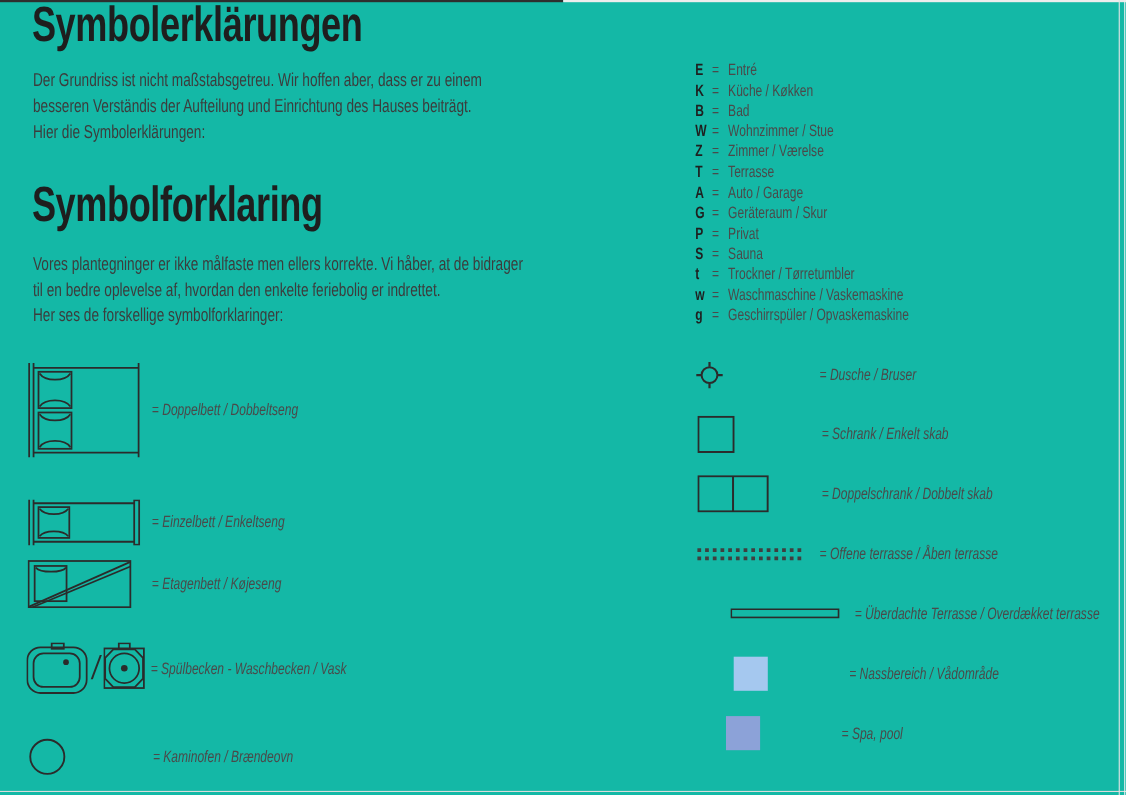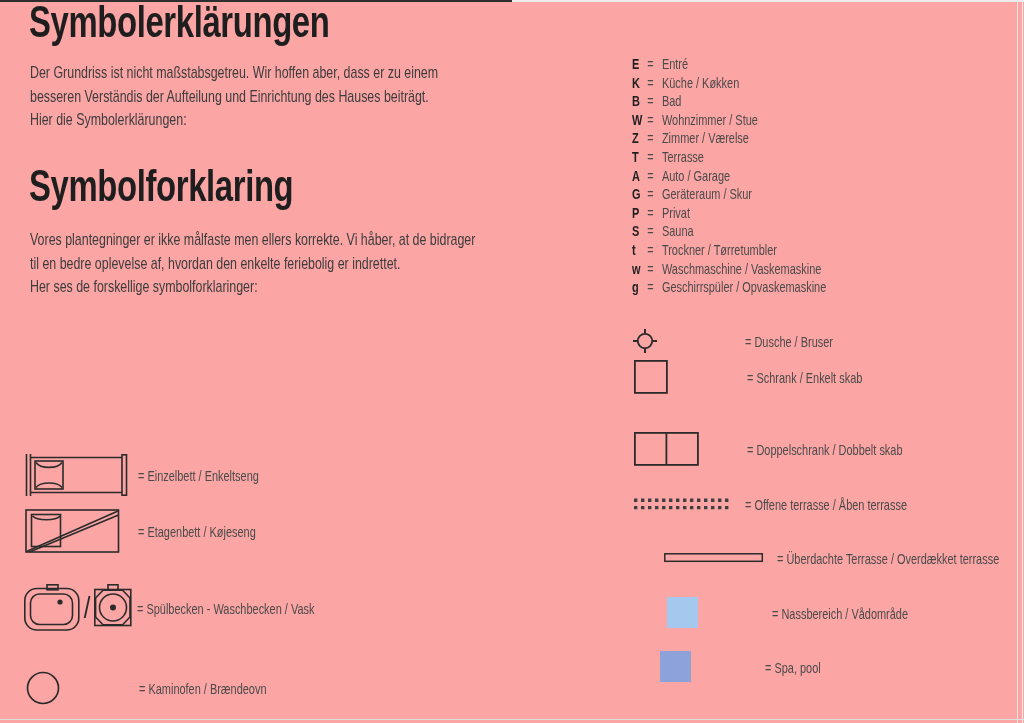--- a/index.html
+++ b/index.html
@@ -1,19 +1,19 @@
 <!DOCTYPE html>
 <html style="--line: #2b2b2b;"><head>
 <meta charset="utf-8">
 <style>
   html,body{margin:0;padding:0;background:#ffffff;}
   .page{
     position:relative;
     width:1024px;height:723px;
-    background:#fca5a5;
+    background:#14b8a6;
     overflow:hidden;
     font-family:"Liberation Sans", sans-serif;
     color:#3d3d3d;
   }
   .edge-top-dark{position:absolute;left:0;top:0;width:512px;height:2px;background:#2e2e2e;}
   .edge-top-light{position:absolute;left:512px;top:0;width:512px;height:2px;background:#ededed;}
   .edge-bottom{position:absolute;left:0;bottom:3px;width:1024px;height:1px;background:#dcdcdc;}
   .edge-right{position:absolute;right:6px;top:0;width:1px;height:723px;background:#e4e4e4;}
   .edge-right2{position:absolute;right:1px;top:0;width:1px;height:723px;background:#f0f0f0;}
 
@@ -25,21 +25,21 @@
   }
   .para{position:absolute;font-size:17px;line-height:23.5px;color:#3c3c3c;}
   .para div{white-space:nowrap;}
 
   .abbr-block{position:absolute;left:632px;top:55px;font-size:15px;line-height:18.6px;}
   .abbr-row{white-space:nowrap;}
   .abbr-letter{display:inline-block;width:21px;font-weight:700;color:#1f1f1f;}
   .abbr-eq{display:inline-block;width:20px;color:#4a4a4a;}
   .abbr-meaning{color:#4a4a4a;}
 
-  .row{position:absolute;}
+  .row{position:absolute;font-style:italic;}
   .row .sym{position:absolute;left:0;top:0;}
   .row .lbl{
     position:absolute;left:113px;top:50%;
     transform:translateY(-50%) scaleX(0.73);transform-origin:0 50%;
     white-space:nowrap;font-size:15px;color:#4a4a4a;
   }
   .sink-group{display:flex;align-items:center;}
   .slash{font-size:30px;font-weight:300;color:#2b2b2b;padding:0 3px;transform:scaleX(0.8);}
   .swatch{width:31px;height:31px;}
   svg{display:block;}
@@ -78,20 +78,37 @@
     <div class="abbr-row"><span class="abbr-letter">T</span><span class="abbr-eq">=</span><span class="abbr-meaning">Terrasse</span></div>
     <div class="abbr-row"><span class="abbr-letter">A</span><span class="abbr-eq">=</span><span class="abbr-meaning">Auto / Garage</span></div>
     <div class="abbr-row"><span class="abbr-letter">G</span><span class="abbr-eq">=</span><span class="abbr-meaning">Geräteraum / Skur</span></div>
     <div class="abbr-row"><span class="abbr-letter">P</span><span class="abbr-eq">=</span><span class="abbr-meaning">Privat</span></div>
     <div class="abbr-row"><span class="abbr-letter">S</span><span class="abbr-eq">=</span><span class="abbr-meaning">Sauna</span></div>
     <div class="abbr-row"><span class="abbr-letter">t</span><span class="abbr-eq">=</span><span class="abbr-meaning">Trockner / Tørretumbler</span></div>
     <div class="abbr-row"><span class="abbr-letter">w</span><span class="abbr-eq">=</span><span class="abbr-meaning">Waschmaschine / Vaskemaskine</span></div>
     <div class="abbr-row"><span class="abbr-letter">g</span><span class="abbr-eq">=</span><span class="abbr-meaning">Geschirrspüler / Opvaskemaskine</span></div>
   </div>
 
+  <div class="row" style="left:25px;top:330px;width:400px;height:86px;">
+    <div class="sym">
+      <svg width="106" height="86" viewBox="0 0 106 86" fill="none" stroke="var(--line)" stroke-width="1.6">
+        <line x1="1.5" y1="0" x2="1.5" y2="86"></line>
+          <line x1="5.5" y1="0" x2="5.5" y2="86"></line>
+        <path d="M5.5 4.5 H101 M5.5 81.5 H101"></path>
+          <line x1="101" y1="0" x2="101" y2="86"></line>
+        <rect x="10" y="8" width="30" height="33"></rect>
+        <path d="M11 9.5 C16 17 34 17 39 9.5"></path>
+          <path d="M11 39.5 C16 32 34 32 39 39.5"></path>
+        <rect x="10" y="45" width="30" height="33"></rect>
+        <path d="M11 46.5 C16 54 34 54 39 46.5"></path>
+          <path d="M11 76.5 C16 69 34 69 39 76.5"></path>
+      </svg>
+    </div>
+    <div class="lbl">= Doppelbett / Dobbeltseng</div>
+  </div>
 
   <div class="row" style="left:25px;top:454px;width:400px;height:42px;">
     <div class="sym">
       <svg width="106" height="42" viewBox="0 0 106 42" fill="none" stroke="var(--line)" stroke-width="1.6">
         <line x1="1.5" y1="0" x2="1.5" y2="42"></line>
           <line x1="5.5" y1="0" x2="5.5" y2="42"></line>
         <path d="M5.5 3.5 H97 M5.5 38.5 H97"></path>
         <rect x="97" y="0.8" width="4.5" height="40.4"></rect>
         <rect x="10" y="7" width="28" height="28"></rect>
         <path d="M11 8.5 C15.5 15 32.5 15 37 8.5"></path>
@@ -150,21 +167,21 @@
   <div class="row" style="left:632px;top:328px;width:360px;height:26px;">
     <div class="sym">
       <svg width="26" height="26" viewBox="0 0 26 26" fill="none" stroke="var(--line)" stroke-width="1.8">
         <circle cx="13" cy="13" r="7.2"></circle>
         <path d="M13 1 V5.3 M13 20.7 V25 M1 13 H5.3 M20.7 13 H25" stroke-width="2"></path>
       </svg>
     </div>
     <div class="lbl">= Dusche / Bruser</div>
   </div>
 
-  <div class="row" style="left:634px;top:360px;width:360px;height:34px;">
+  <div class="row" style="left:634px;top:378px;width:360px;height:34px;">
     <div class="sym">
       <svg width="34" height="34" viewBox="0 0 34 34" fill="none" stroke="var(--line)" stroke-width="1.8">
         <rect x="0.9" y="0.9" width="32" height="32"></rect>
       </svg>
     </div>
     <div class="lbl">= Schrank / Enkelt skab</div>
   </div>
 
   <div class="row" style="left:632px;top:497px;width:380px;height:14px;">
     <div class="sym">

